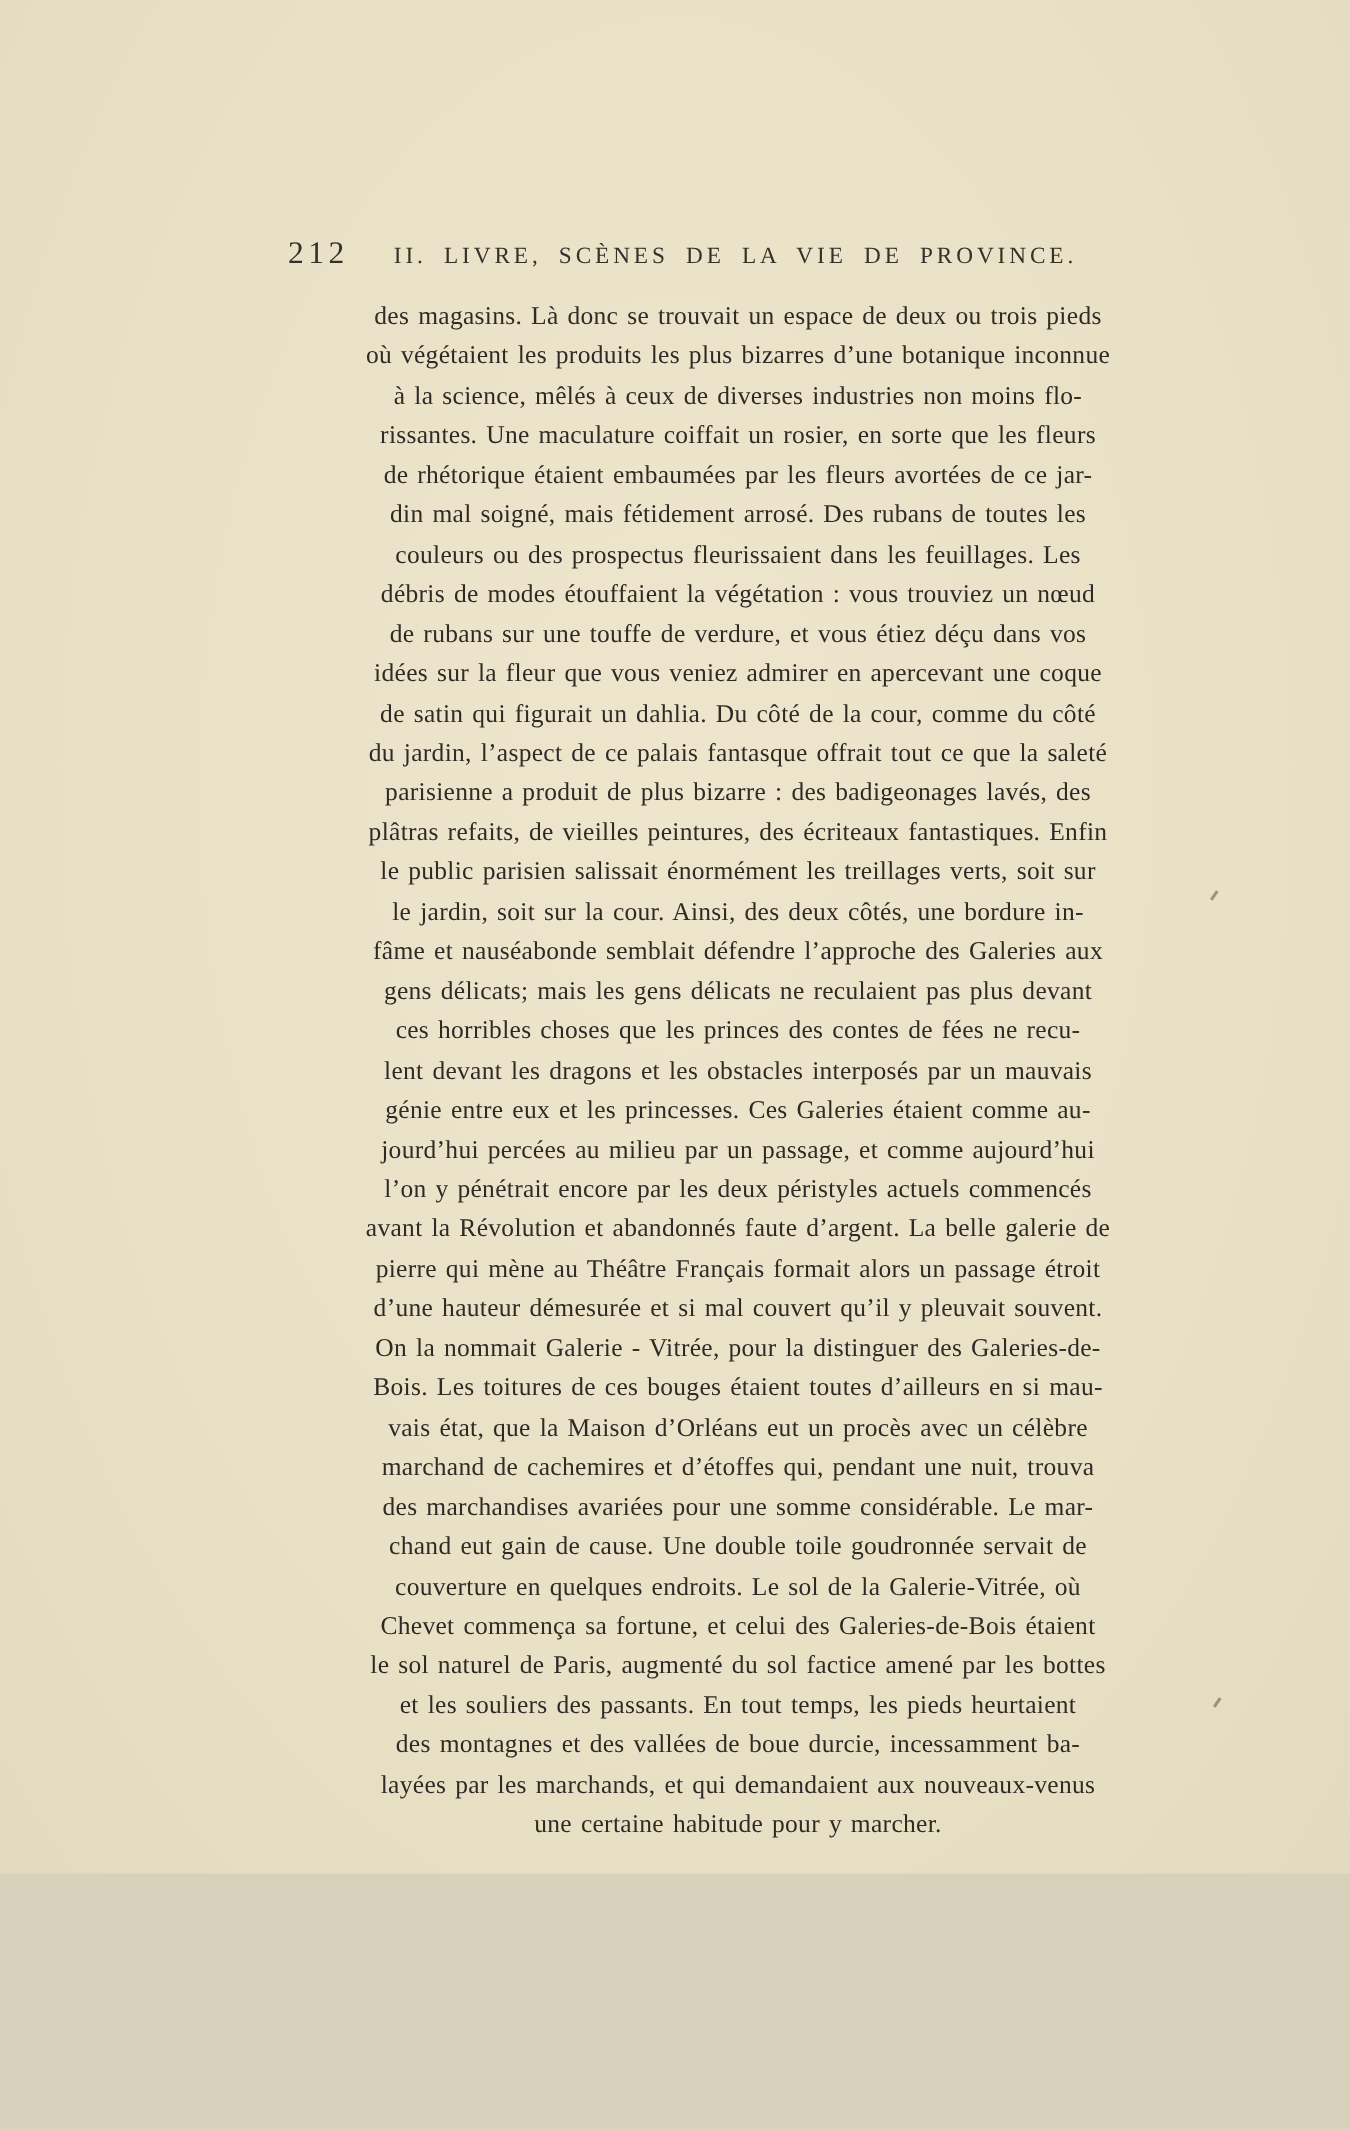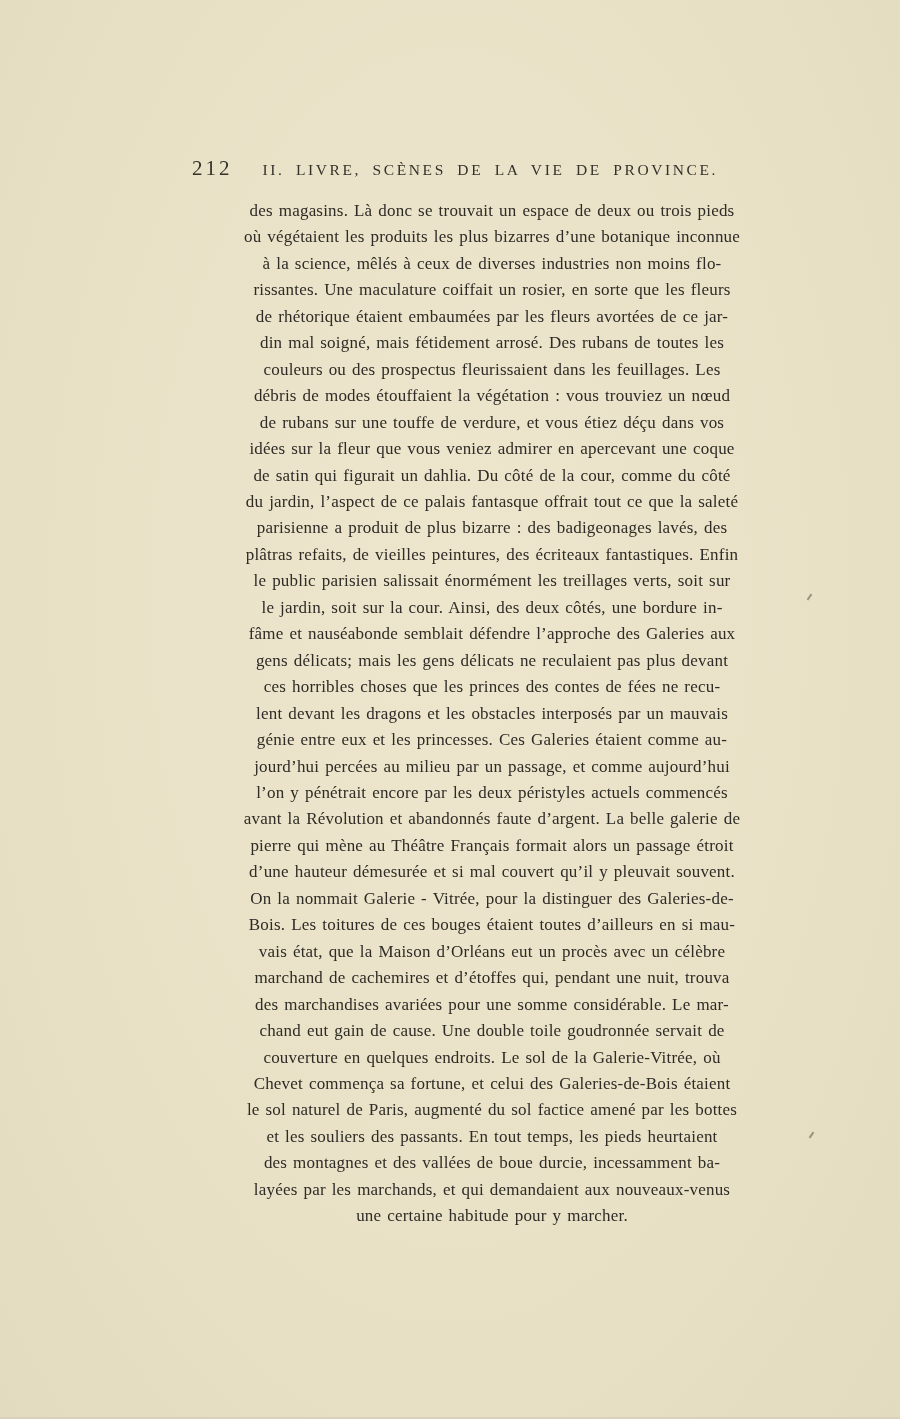--- a/index.html
+++ b/index.html
@@ -3,21 +3,21 @@
 <meta charset="utf-8">
 <style>
   html, body {
     margin: 0;
     padding: 0;
     background: #d8d2bc;
   }
   .page {
     position: relative;
     width: 900px;
-    height: 1417px;
+    height: 1249px;
     margin: 0 auto;
     background: #ebe4ca;
     background-image: radial-gradient(ellipse at 50% 42%, #ede6cd 0%, #e9e1c6 60%, #e3dbbf 100%);
     overflow: hidden;
     font-family: "Liberation Serif", "DejaVu Serif", serif;
     color: #2e2b26;
     text-decoration: underline;
   }
   .text-block {
     position: absolute;

